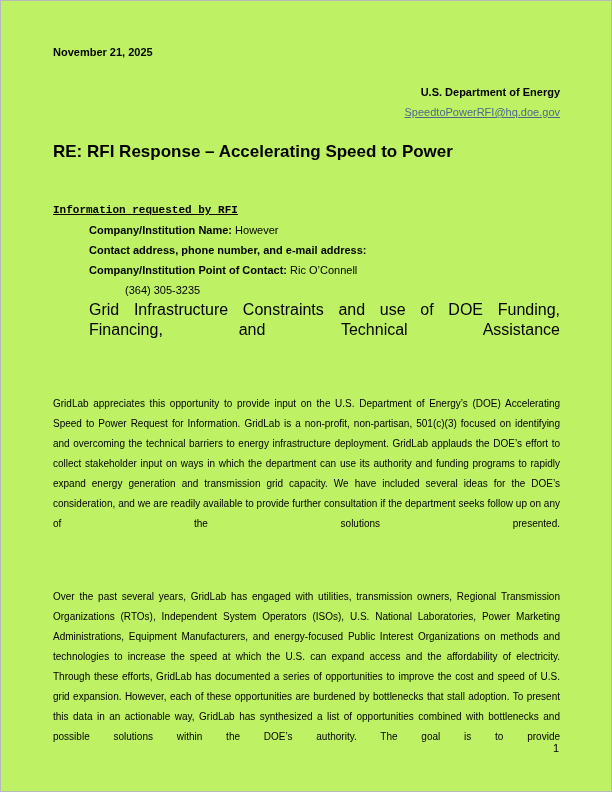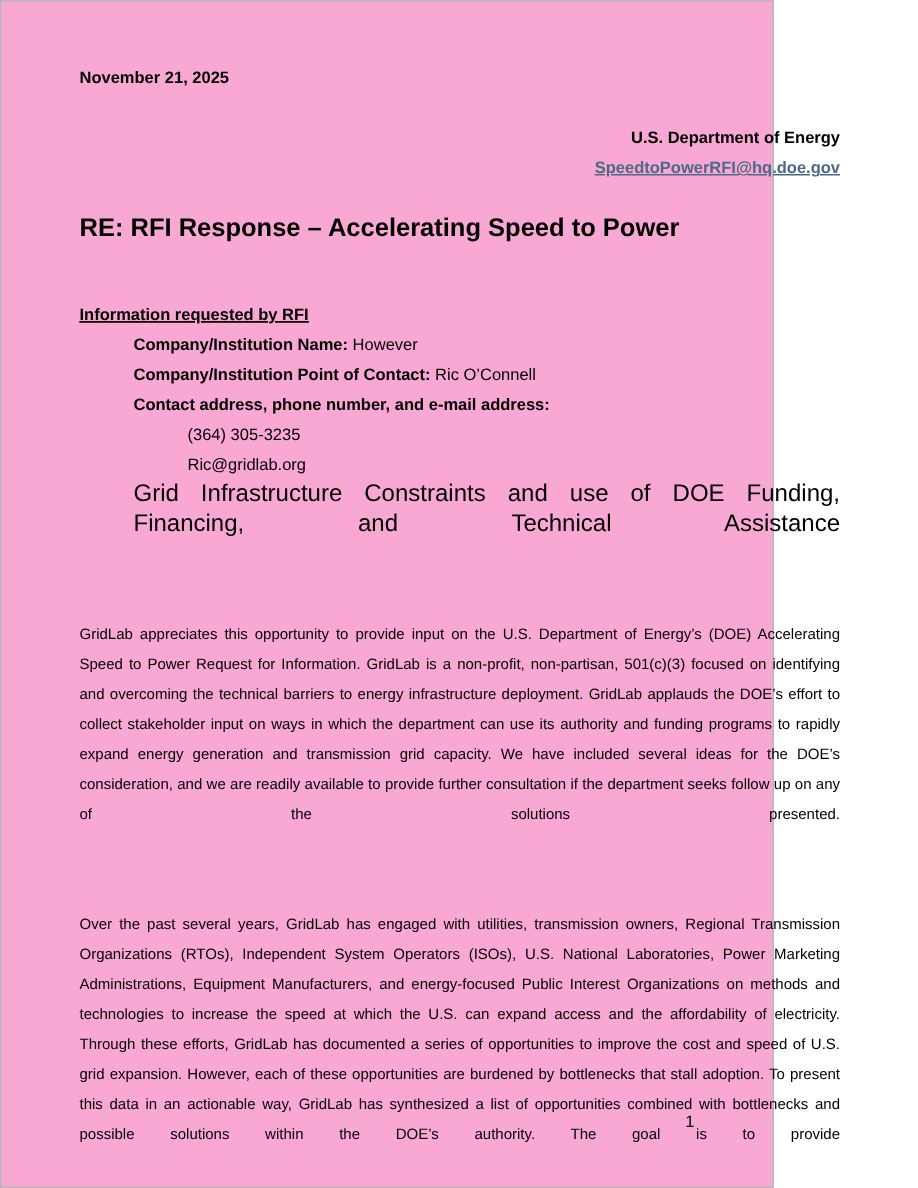--- a/index.html
+++ b/index.html
@@ -10,60 +10,61 @@
   body {
     width: 612px;
     height: 792px;
     font-family: "Liberation Sans", sans-serif;
     color: #000000;
     overflow: hidden;
   }
   .page {
     position: relative;
     box-sizing: border-box;
-    width: 516px;
+    width: 612px;
     height: 792px;
-    background: #f9a8d4;
+    background: #bef264;
     border: 1px solid #b8b8b8;
     padding: 0;
   }
   .content {
     position: absolute;
     left: 52px;
     top: 41px;
     width: 507px;
   }
 
   .date-line { font-size: 11px; font-weight: bold; line-height: 20px; }
 
   .addr-block { margin-top: 20px; text-align: right; }
   .agency { font-size: 11px; font-weight: bold; line-height: 20px; }
   .email-link {
     font-size: 11px;
-    font-weight: bold;
+    font-weight: normal;
     line-height: 20px;
     color: #4b6a88;
     text-decoration: underline;
     display: inline-block;
   }
 
   .re-line {
     margin-top: 20px;
     font-size: 17px;
     font-weight: bold;
     line-height: 20px;
   }
 
   .section-head {
     margin-top: 38px;
     font-size: 11px;
     font-weight: bold;
     line-height: 20px;
     text-decoration: underline;
     display: block;
+    font-family: Liberation Mono, monospace;
   }
   .section-head span { text-decoration: underline; }
 
   .indent-1 {
     margin-left: 36px;
     font-size: 11px;
     line-height: 20px;
   }
   .indent-2 {
     margin-left: 72px;
@@ -132,30 +133,29 @@
     <div class="section-head">
       <span>Information requested by RFI</span>
     </div>
 
     <div class="indent-1">
       <span class="label">Company/Institution Name:</span>
       <span class="value">However</span>
     </div>
 
     <div class="indent-1">
+      <span class="label">Contact address, phone number, and e-mail address:</span>
+    </div>
+
+    <div class="indent-1">
       <span class="label">Company/Institution Point of Contact:</span>
       <span class="value">Ric O’Connell</span>
     </div>
 
-    <div class="indent-1">
-      <span class="label">Contact address, phone number, and e-mail address:</span>
-    </div>
-
     <div class="indent-2">(364) 305-3235</div>
-    <div class="indent-2">Ric@gridlab.org</div>
 
 
     <div class="expertise-text">Grid Infrastructure Constraints and use of DOE Funding, Financing, and Technical Assistance</div>
 
     <div class="body-para">GridLab appreciates this opportunity to provide input on the U.S. Department of Energy’s (DOE) Accelerating Speed to Power Request for Information. GridLab is a non-profit, non-partisan, 501(c)(3) focused on identifying and overcoming the technical barriers to energy infrastructure deployment. GridLab applauds the DOE’s effort to collect stakeholder input on ways in which the department can use its authority and funding programs to rapidly expand energy generation and transmission grid capacity. We have included several ideas for the DOE’s consideration, and we are readily available to provide further consultation if the department seeks follow up on any of the solutions presented.</div>
 
     <div class="body-para second">Over the past several years, GridLab has engaged with utilities, transmission owners, Regional Transmission Organizations (RTOs), Independent System Operators (ISOs), U.S. National Laboratories, Power Marketing Administrations, Equipment Manufacturers, and energy-focused Public Interest Organizations on methods and technologies to increase the speed at which the U.S. can expand access and the affordability of electricity. Through these efforts, GridLab has documented a series of opportunities to improve the cost and speed of U.S. grid expansion. However, each of these opportunities are burdened by bottlenecks that stall adoption. To present this data in an actionable way, GridLab has synthesized a list of opportunities combined with bottlenecks and possible solutions within the DOE’s authority. The goal is to provide</div>
 
   </div>
 

